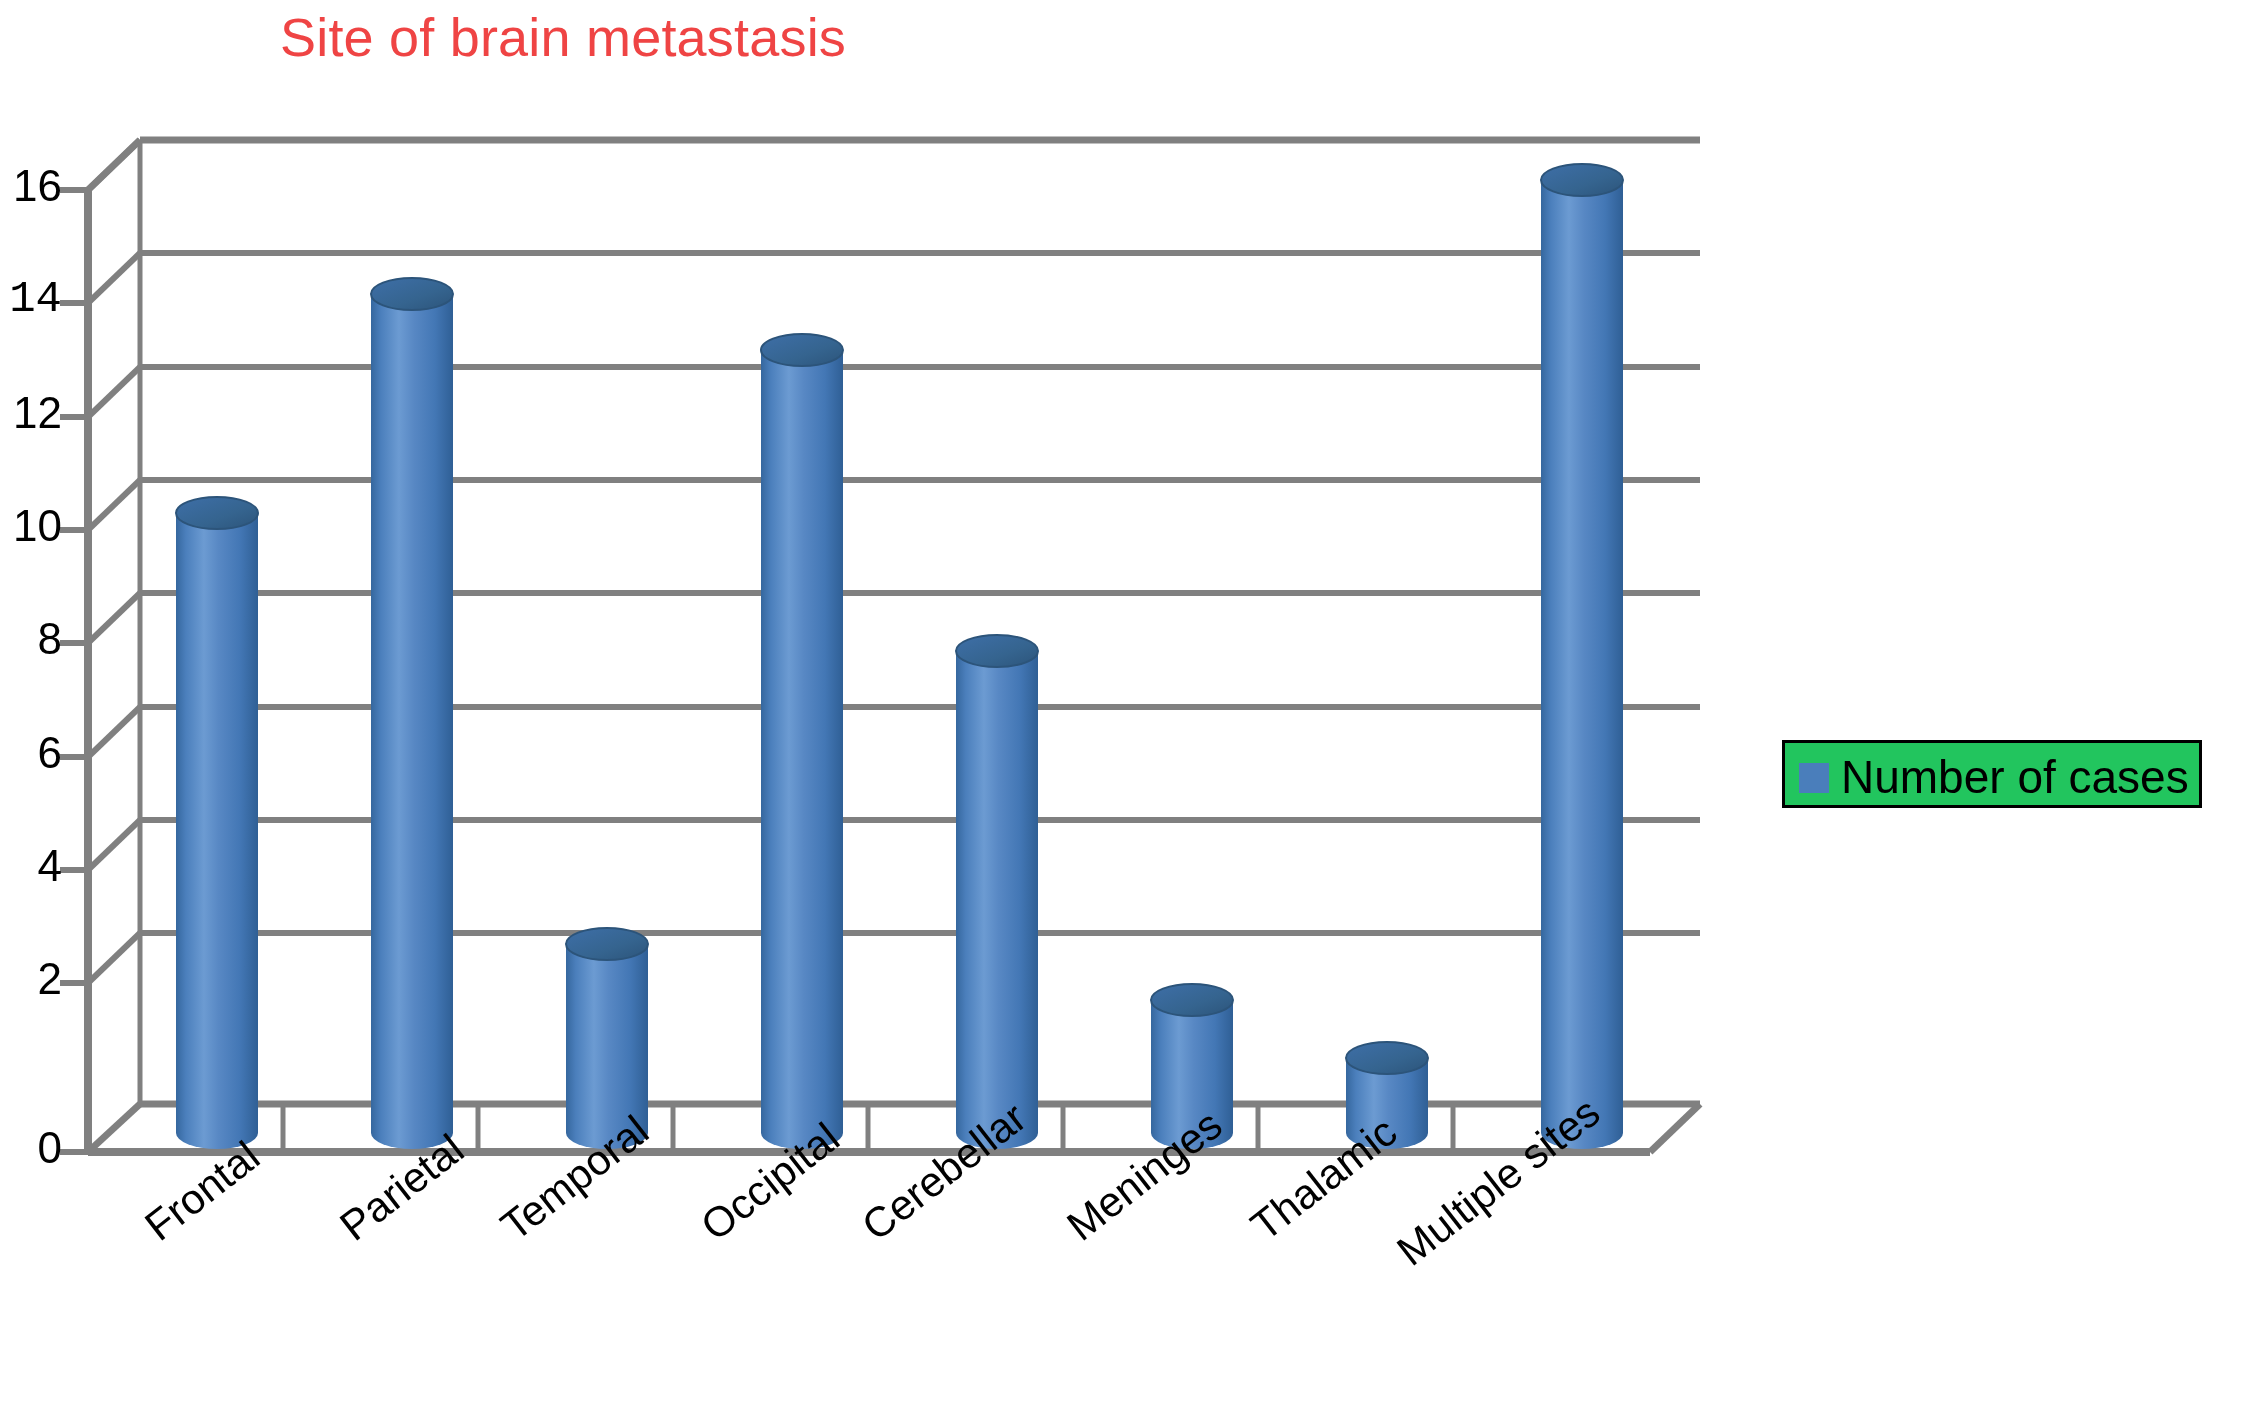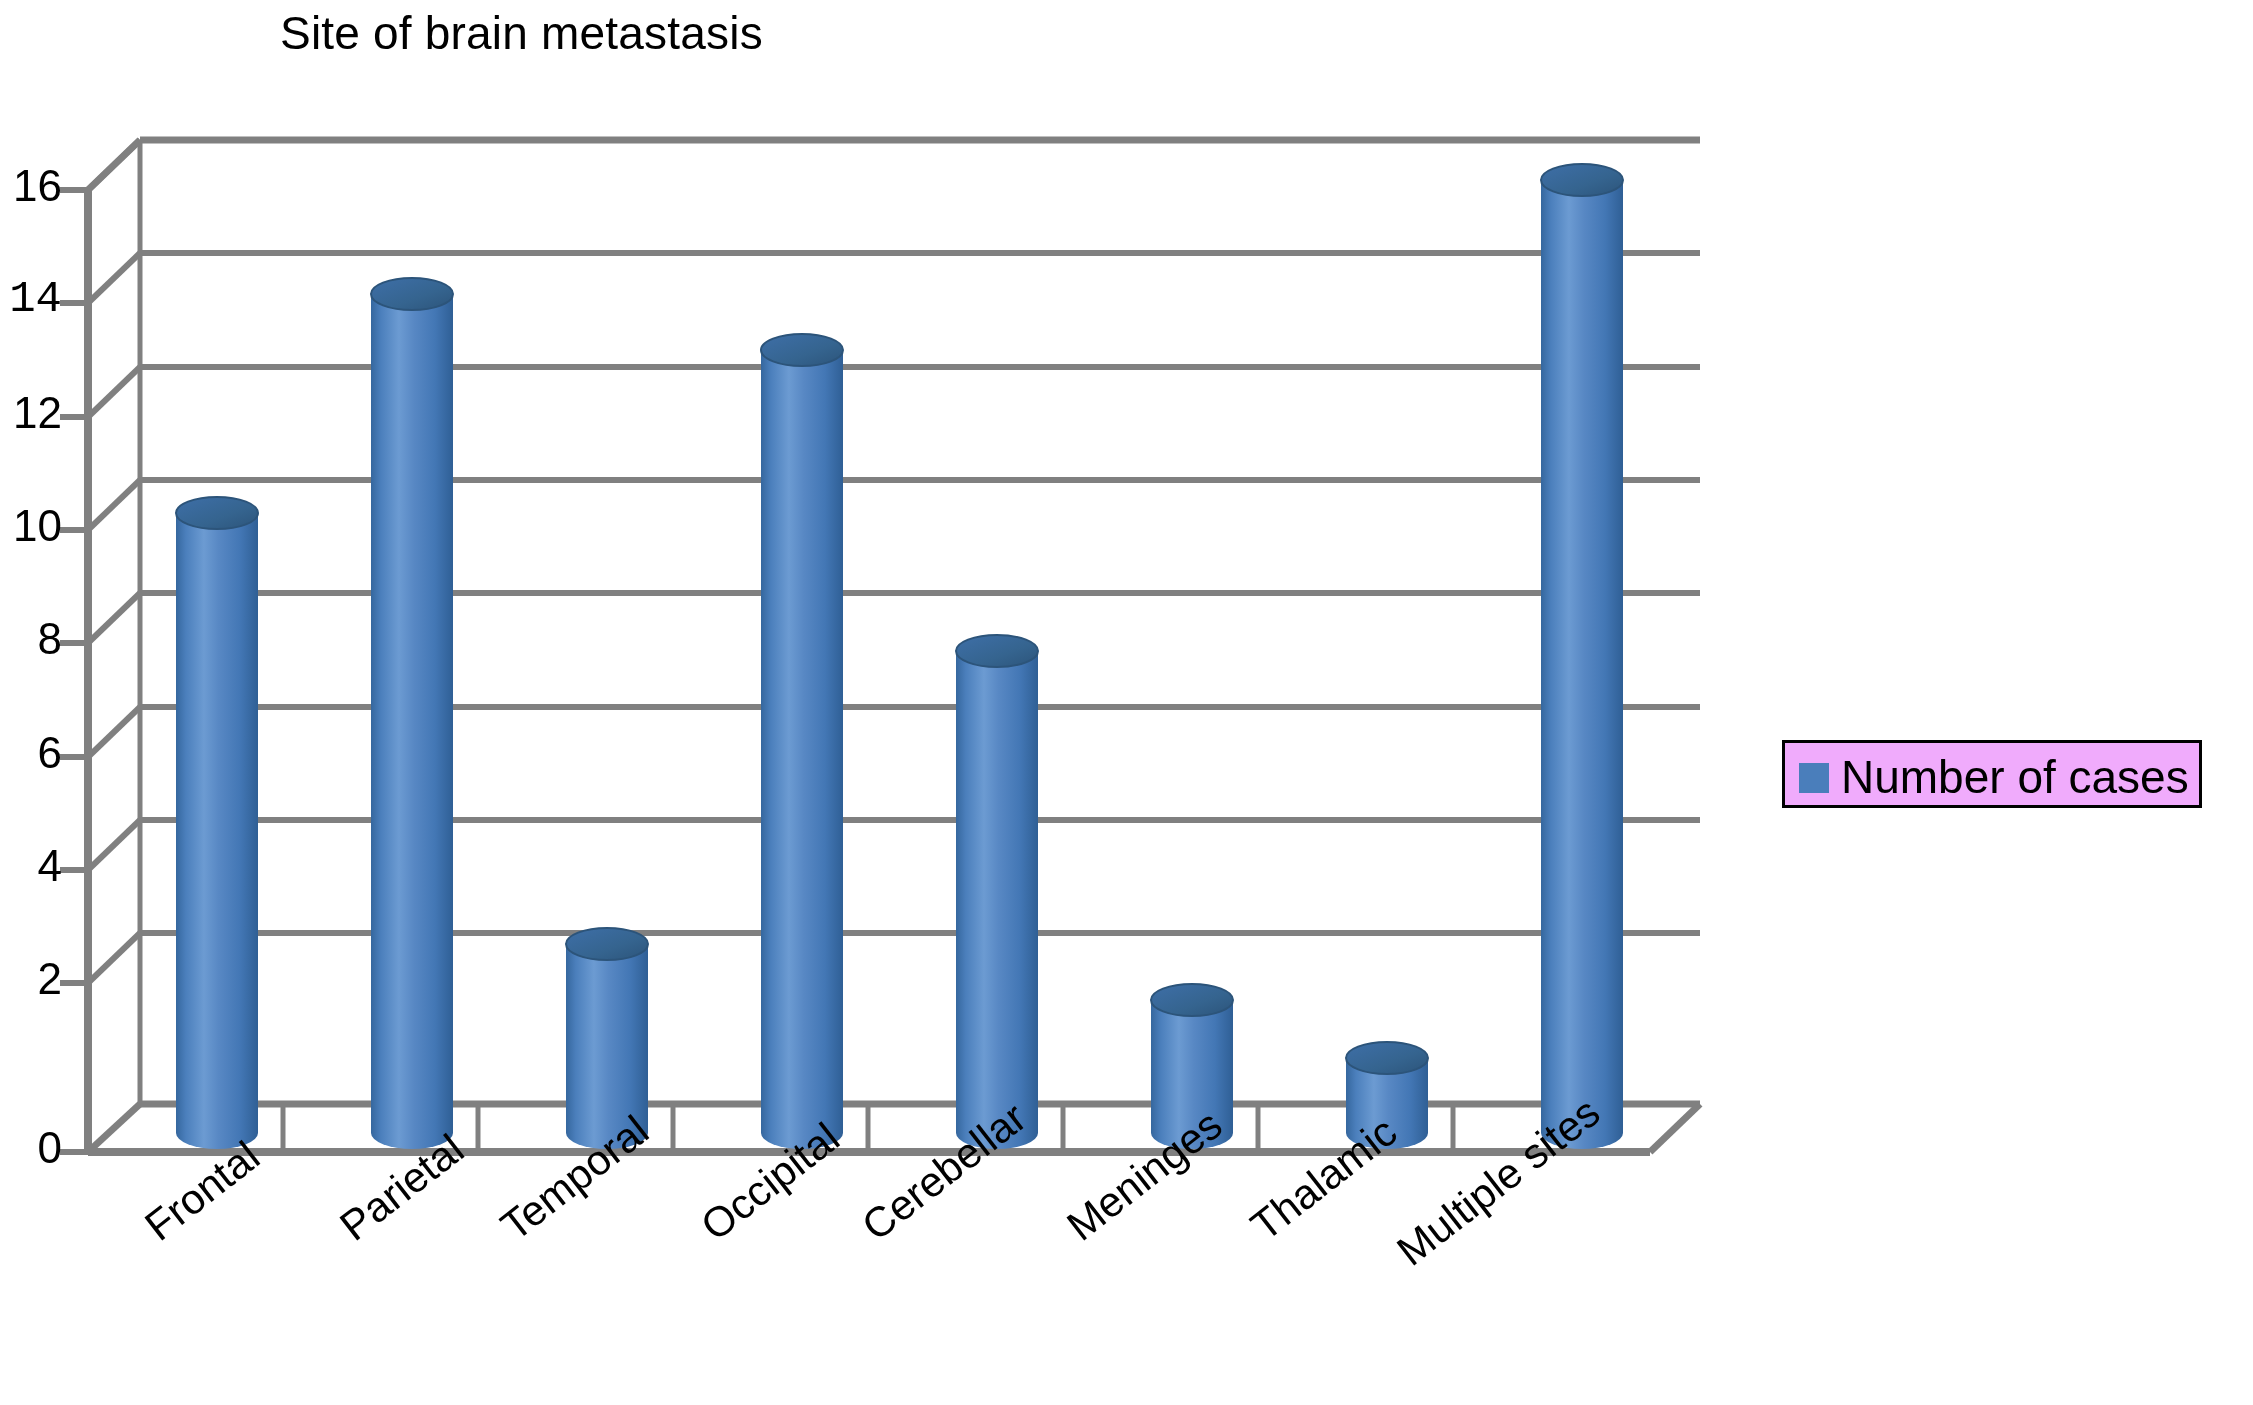--- a/index.html
+++ b/index.html
@@ -13,24 +13,24 @@
     color: #000000;
     position: relative;
     overflow: hidden;
   }
 
   
   #chart-title {
     position: absolute;
     left: 280px;
     top: 6px;
-    font-size: 46px;
+    font-size: 54px;
     font-weight: 400;
     letter-spacing: 0.2px;
-    color: #000000;
+    color: #ef4444;
     white-space: nowrap;
   }
 
   
   #plot-wrap {
     position: absolute;
     left: 0px;
     top: 0px;
     width: 1760px;
     height: 1116px;
@@ -73,21 +73,21 @@
     color: #000;
     pointer-events: auto;
   }
 
   
   #legend {
     position: absolute;
     left: 1782px;
     top: 740px;
     border: 3px solid #000;
-    background: #f0abfc;
+    background: #22c55e;
     padding: 16px 10px 10px 14px;
     display: flex;
     align-items: center;
     gap: 12px;
     height: 68px;
     justify-content: center;
   }
   #legend-swatch {
     width: 30px; height: 30px;
     background: #4a7ebb;

